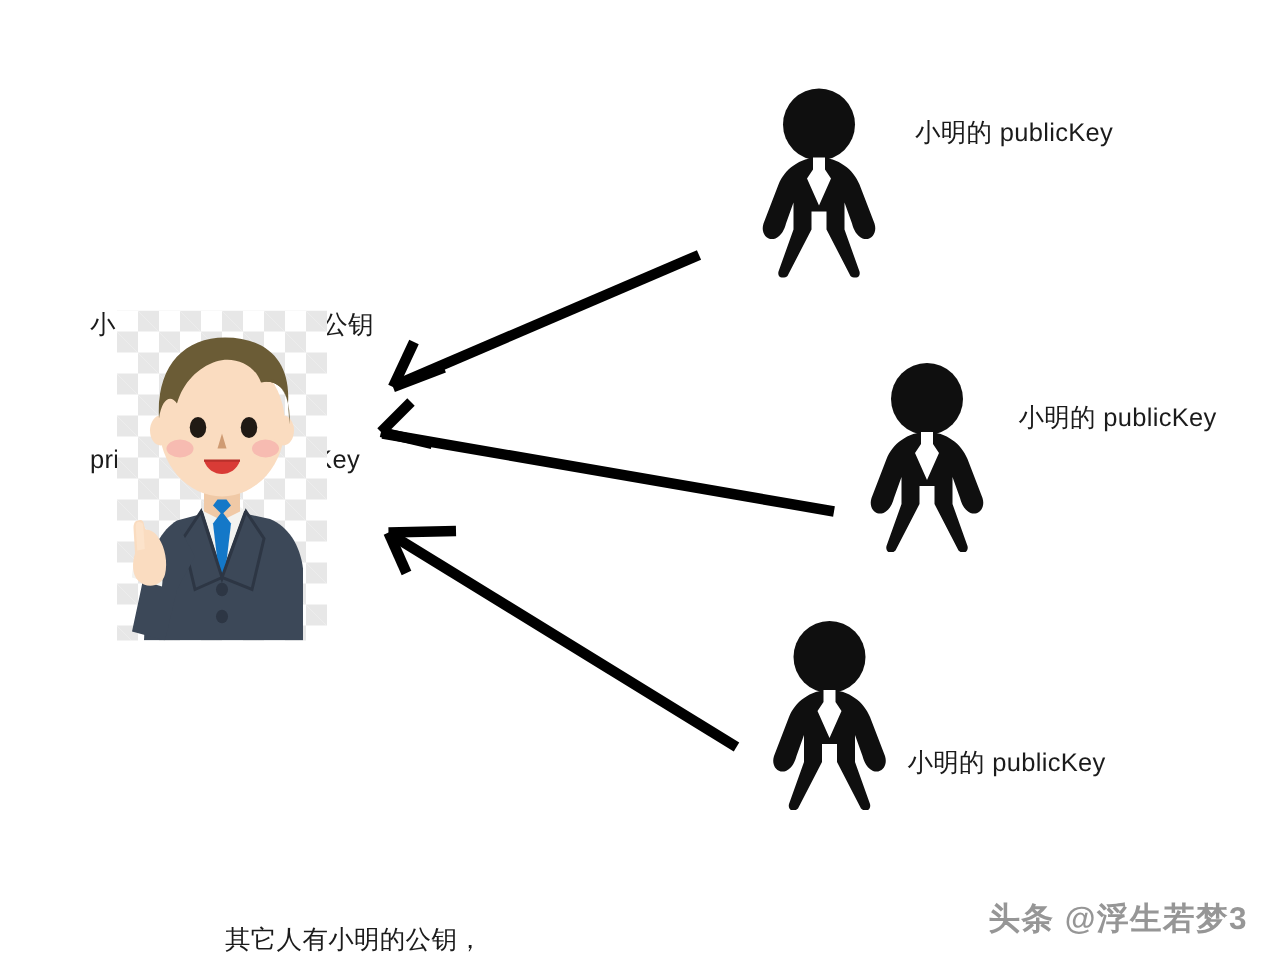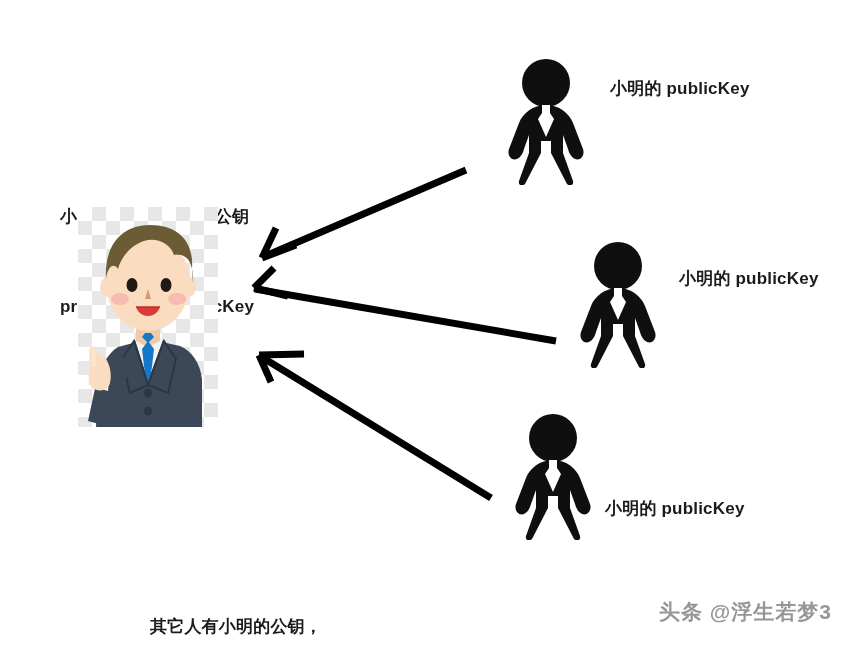--- a/index.html
+++ b/index.html
@@ -17,21 +17,20 @@
     background: #ffffff;
     overflow: hidden;
   }
   .txt {
     position: absolute;
     color: #1b1b1b;
     font-size: 17px;
     line-height: 30px;
     white-space: pre;
     letter-spacing: 0.2px;
-    font-weight: bold;
   }
   
   #owner-label      { left: 60px;  top: 142px; }
   #key-label-1      { left: 610px; top: 74px;  }
   #key-label-2      { left: 679px; top: 264px; }
   #key-label-3      { left: 605px; top: 494px; }
   #footnote         { left: 150px; top: 544px; line-height: 33px; }
 
   
   #person-photo {

